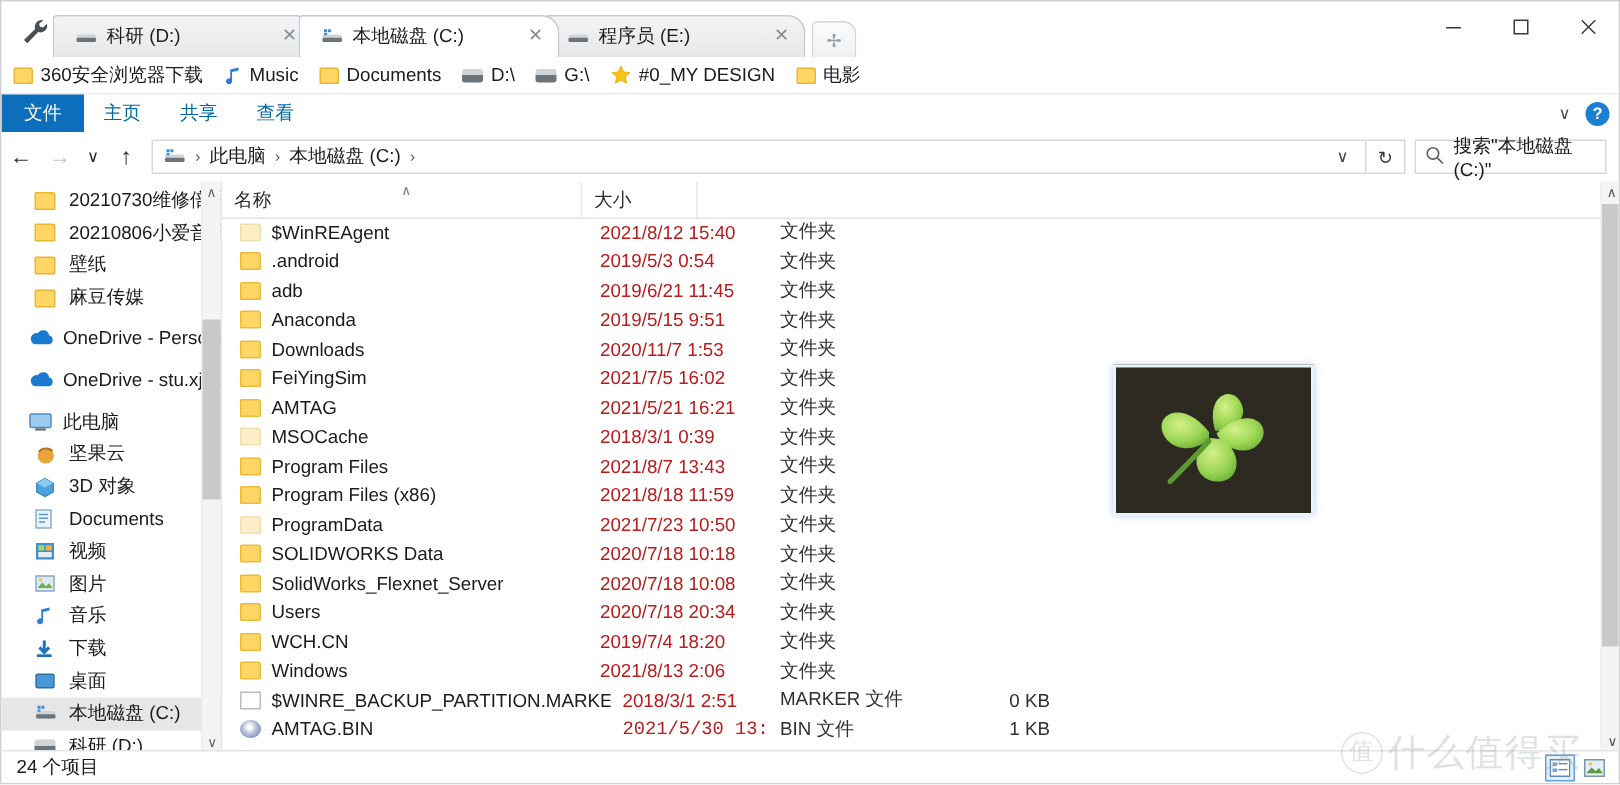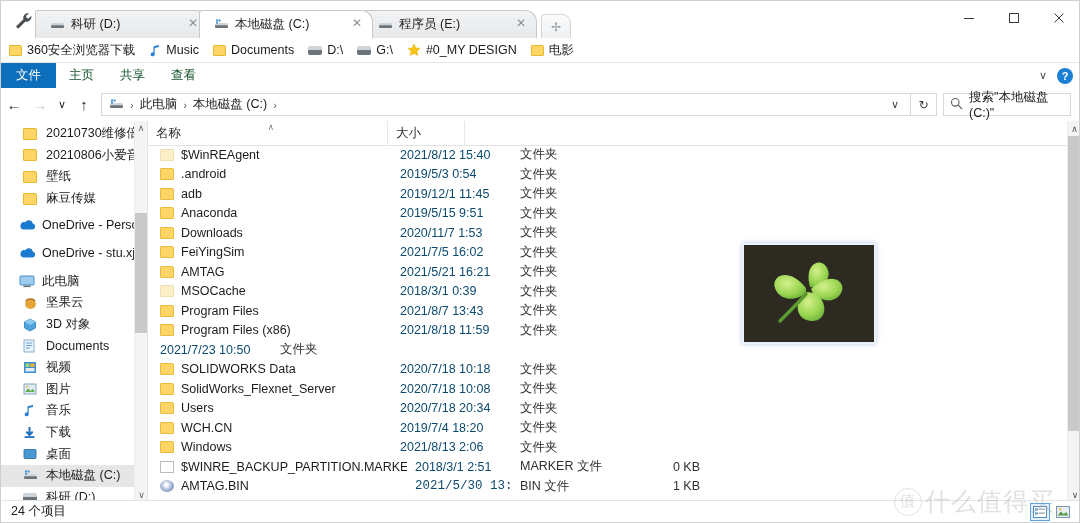--- a/index.html
+++ b/index.html
@@ -35,21 +35,21 @@
     display:flex;align-items:center;padding-left:8px;box-sizing:border-box;
     border-bottom:1px solid #e7e7e7;}
   .bm{display:flex;align-items:center;margin-right:14px;font-size:12.5px;color:#1b1b1b;white-space:nowrap;}
   .bm .bicon{margin-right:5px;display:flex;align-items:center;}
   .folder-ic{width:13px;height:11px;background:#ffd666;border:1px solid #e6b830;border-radius:1px 2px 1px 1px;box-sizing:border-box;}
   .drive-ic{width:14px;height:9px;background:linear-gradient(to bottom,#cfd4d8 0 45%,#6d7479 45% 100%);border-radius:2px;}
 
   
   .ribbon{position:absolute;left:0;top:62px;width:1080px;height:25px;background:#fff;
     display:flex;align-items:stretch;border-bottom:1px solid #e2e2e2;}
-  .rtab{display:flex;align-items:center;padding:0 13px;font-size:12.5px;color:#14532d;}
+  .rtab{display:flex;align-items:center;padding:0 13px;font-size:12.5px;color:#0369a1;}
   .rtab.file{background:#0d6ebc;color:#fff;font-weight:400;padding:0 15px;}
   .rtab.sep{border-left:1px solid #e2e2e2;margin-left:2px;margin-top:40px;}
   .ribbon-right{margin-left:auto;display:flex;align-items:center;padding-right:8px;gap:10px;}
   .help-ic{width:16px;height:16px;border-radius:50%;background:#1b7fd4;color:#fff;font-size:11px;
     font-weight:bold;display:flex;align-items:center;justify-content:center;}
 
   
   .addrbar{position:absolute;left:0;top:87px;width:1080px;height:33px;background:#fff;display:flex;align-items:center;}
   .navbtn{width:26px;height:26px;display:flex;align-items:center;justify-content:center;color:#2a2a2a;font-size:15px;}
   .navbtn.dim{color:#c2c6ca;}
@@ -88,21 +88,21 @@
   .col .sortarrow{position:absolute;left:50%;top:1px;color:#767b80;font-size:9px;}
   .col.c-name{width:240px;}
   .col.c-date{width:120px;}
   .col.c-type{width:120px;}
   .col.c-size{width:77px;justify-content:flex-start;}
   .rows{position:absolute;left:4px;top:24px;width:100%;}
   .row{height:19.5px;display:flex;align-items:center;font-size:12.5px;color:#1b1b1b;}
   .cell{box-sizing:border-box;overflow:hidden;white-space:nowrap;}
   .cell.name{width:240px;display:flex;align-items:center;padding-left:8px;}
   .cell.name .ic{width:14px;height:12px;margin-right:7px;flex:0 0 auto;}
-  .cell.date{width:120px;padding-left:8px;color:#0c4a6e;}
+  .cell.date{width:120px;padding-left:8px;color:#b91c1c;}
   .cell.type{width:120px;padding-left:8px;color:#303030;}
   .cell.size{width:77px;padding-right:9px;text-align:right;color:#303030;}
   .fi-folder{background:#ffd666;border:1px solid #e9bc39;border-radius:1px 2px 1px 1px;box-sizing:border-box;}
   .fi-folder.dim{background:#fcefc7;border-color:#eedfae;}
   .fi-file{background:#fff;border:1px solid #b9bdc1;box-sizing:border-box;}
   .fi-bin{background:radial-gradient(circle at 45% 40%,#ffffff 12%,#b9c7de 40%,#8899c6 70%,#6d7fb4 100%);border-radius:50%;width:12px;height:12px;}
 
   
   .preview{position:absolute;left:741px;top:242px;width:134px;height:101px;
     background:#2d2a22;border:2px solid #eaf2fb;box-shadow:0 0 5px rgba(120,160,210,.55);box-sizing:border-box;
@@ -484,21 +484,21 @@
           <span class="cell date">2019/5/3 0:54</span>
           <span class="cell type">文件夹</span>
           <span class="cell size"></span>
         </div>
 
         <div class="row">
           <span class="cell name">
             <span class="ic fi-folder"></span>
             <span>adb</span>
           </span>
-          <span class="cell date">2019/12/1 11:45</span>
+          <span class="cell date">2019/6/21 11:45</span>
           <span class="cell type">文件夹</span>
           <span class="cell size"></span>
         </div>
 
         <div class="row">
           <span class="cell name">
             <span class="ic fi-folder"></span>
             <span>Anaconda</span>
           </span>
           <span class="cell date">2019/5/15 9:51</span>
@@ -560,20 +560,24 @@
           <span class="cell name">
             <span class="ic fi-folder"></span>
             <span>Program Files (x86)</span>
           </span>
           <span class="cell date">2021/8/18 11:59</span>
           <span class="cell type">文件夹</span>
           <span class="cell size"></span>
         </div>
 
         <div class="row">
+          <span class="cell name">
+            <span class="ic fi-folder dim"></span>
+            <span>ProgramData</span>
+          </span>
           <span class="cell date">2021/7/23 10:50</span>
           <span class="cell type">文件夹</span>
           <span class="cell size"></span>
         </div>
 
         <div class="row">
           <span class="cell name">
             <span class="ic fi-folder"></span>
             <span>SOLIDWORKS Data</span>
           </span>

